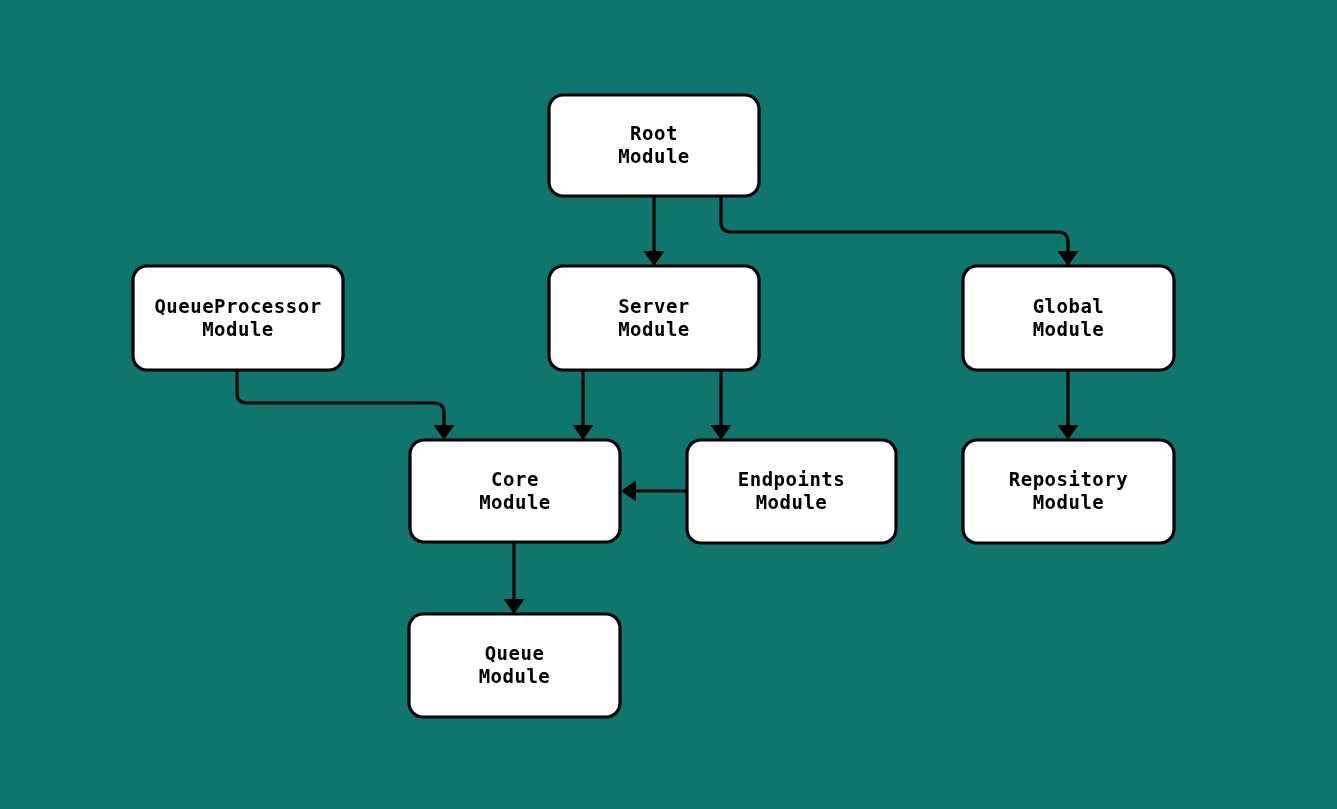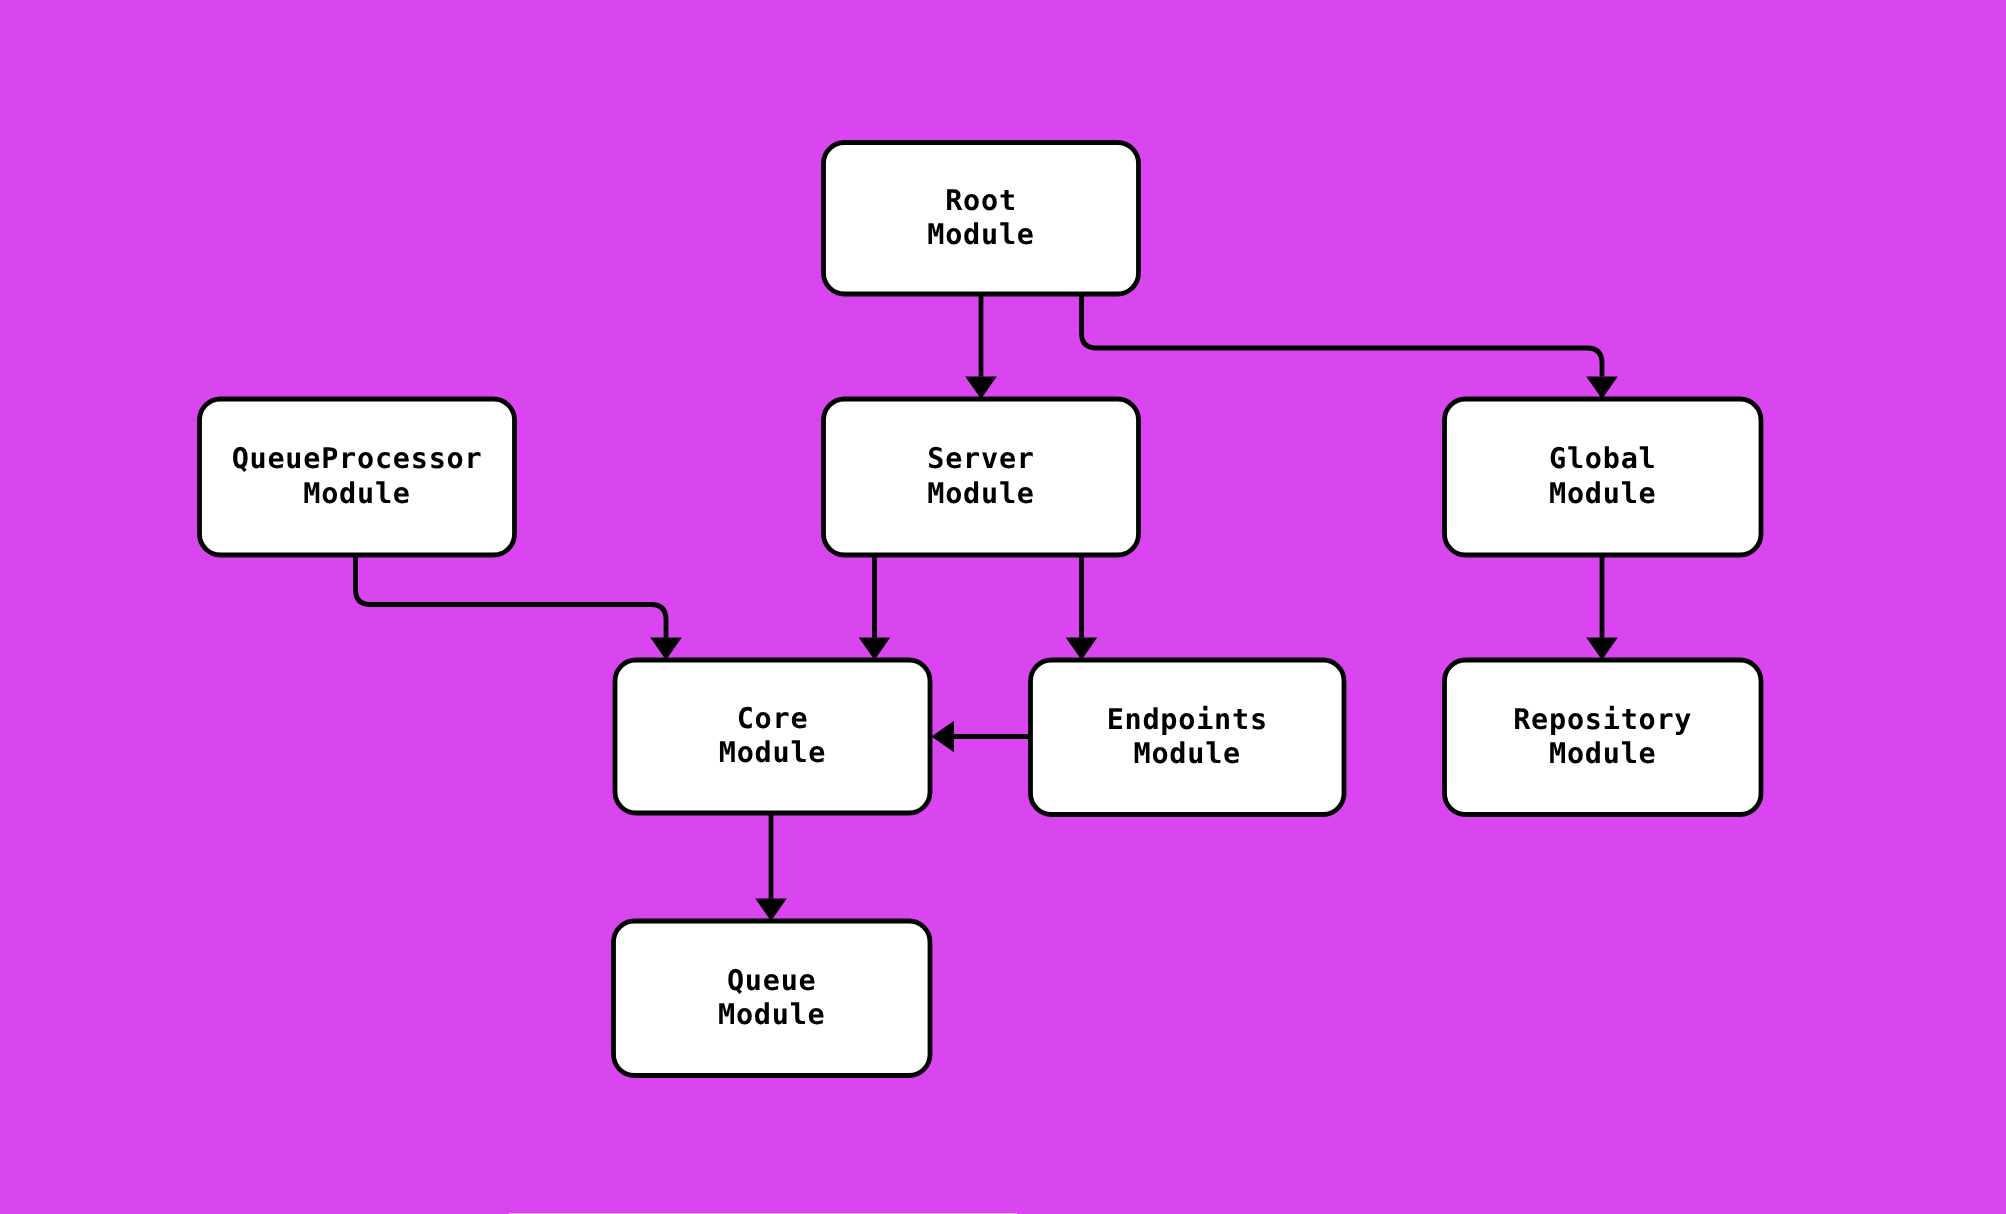--- a/index.html
+++ b/index.html
@@ -11,21 +11,21 @@
   body {
     width: 1337px;
     height: 809px;
     overflow: hidden;
     font-family: "DejaVu Sans Mono", "Liberation Mono", monospace;
   }
   #diagram-root {
     position: relative;
     width: 1337px;
     height: 809px;
-    background: #d946ef;
+    background: #0f766e;
   }
   svg.diagram-canvas {
     display: block;
     width: 1337px;
     height: 809px;
   }
   .node-box {
     fill: #ffffff;
     stroke: #000000;
     stroke-width: 3.2;

